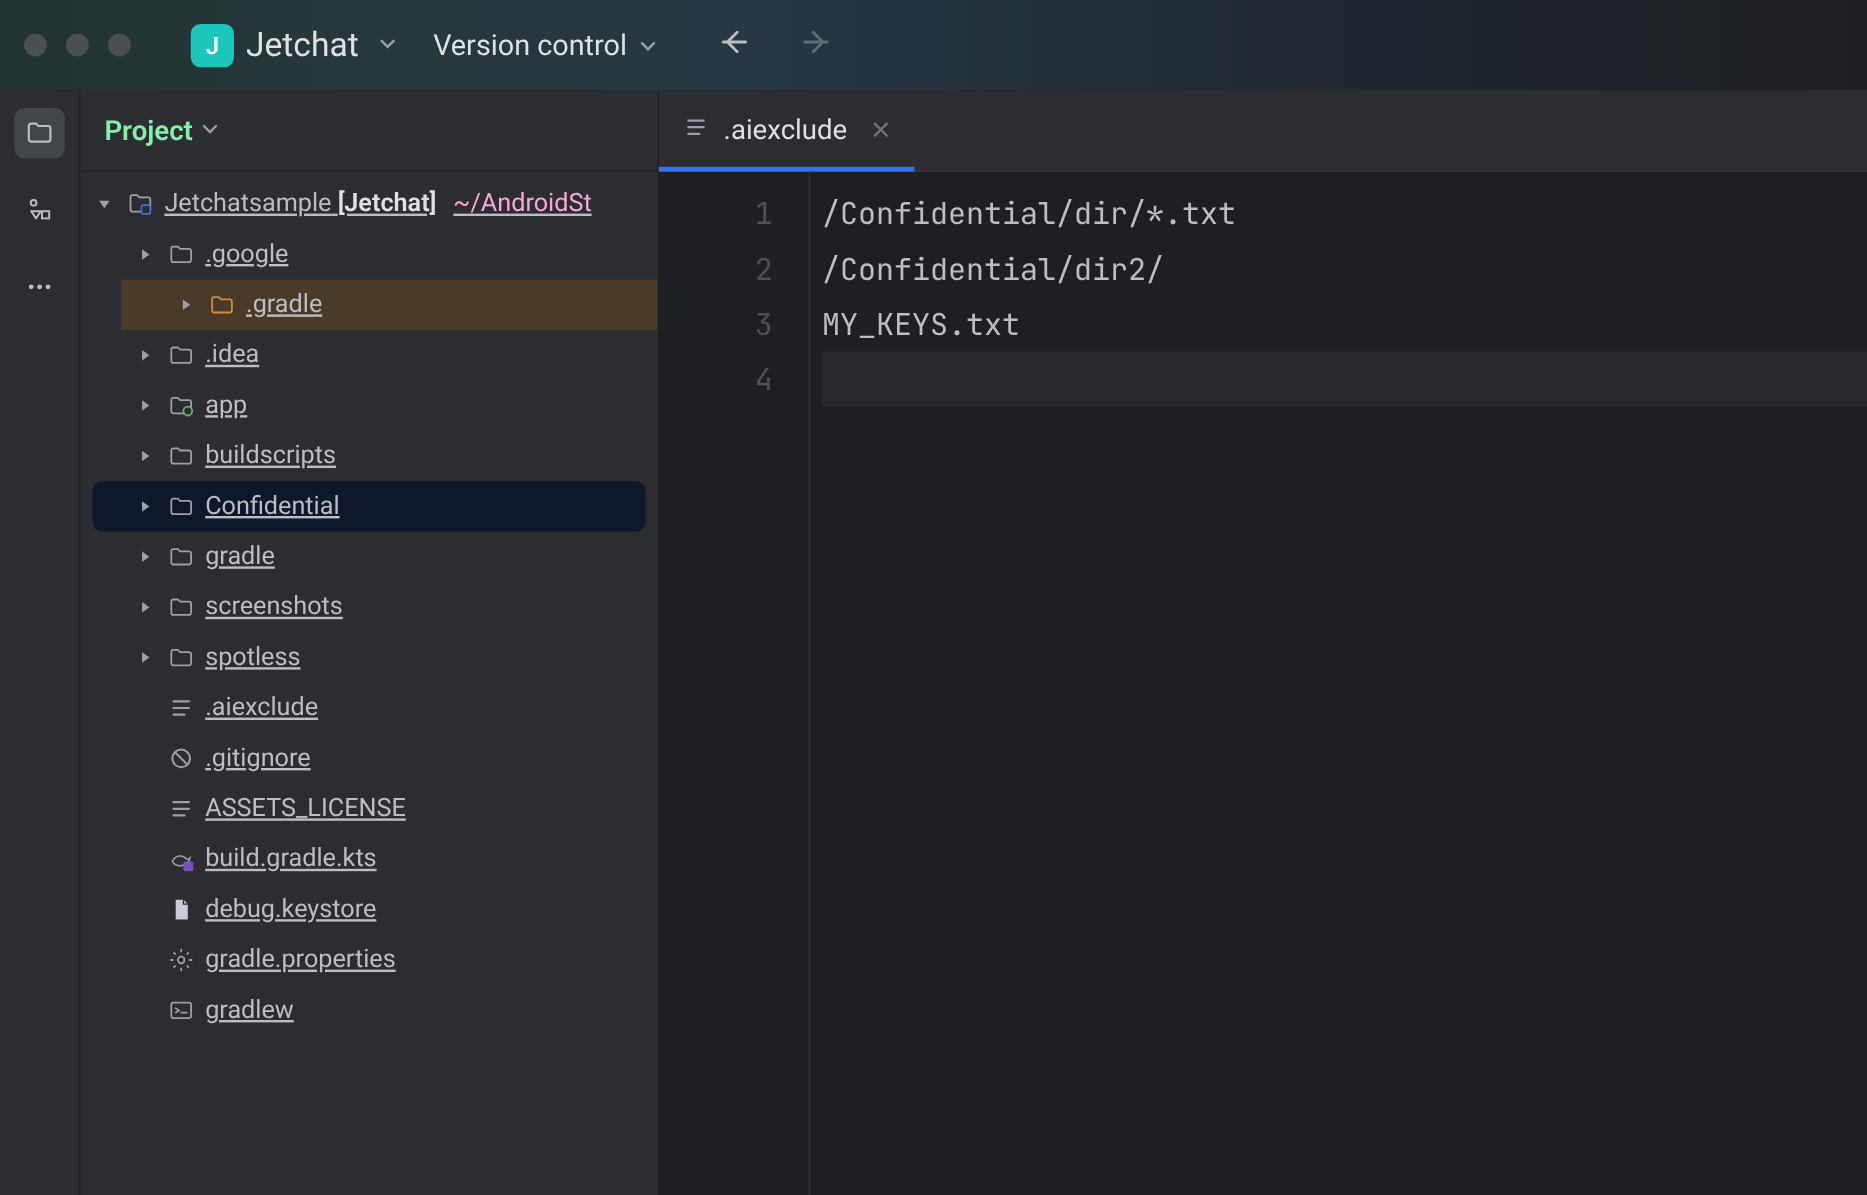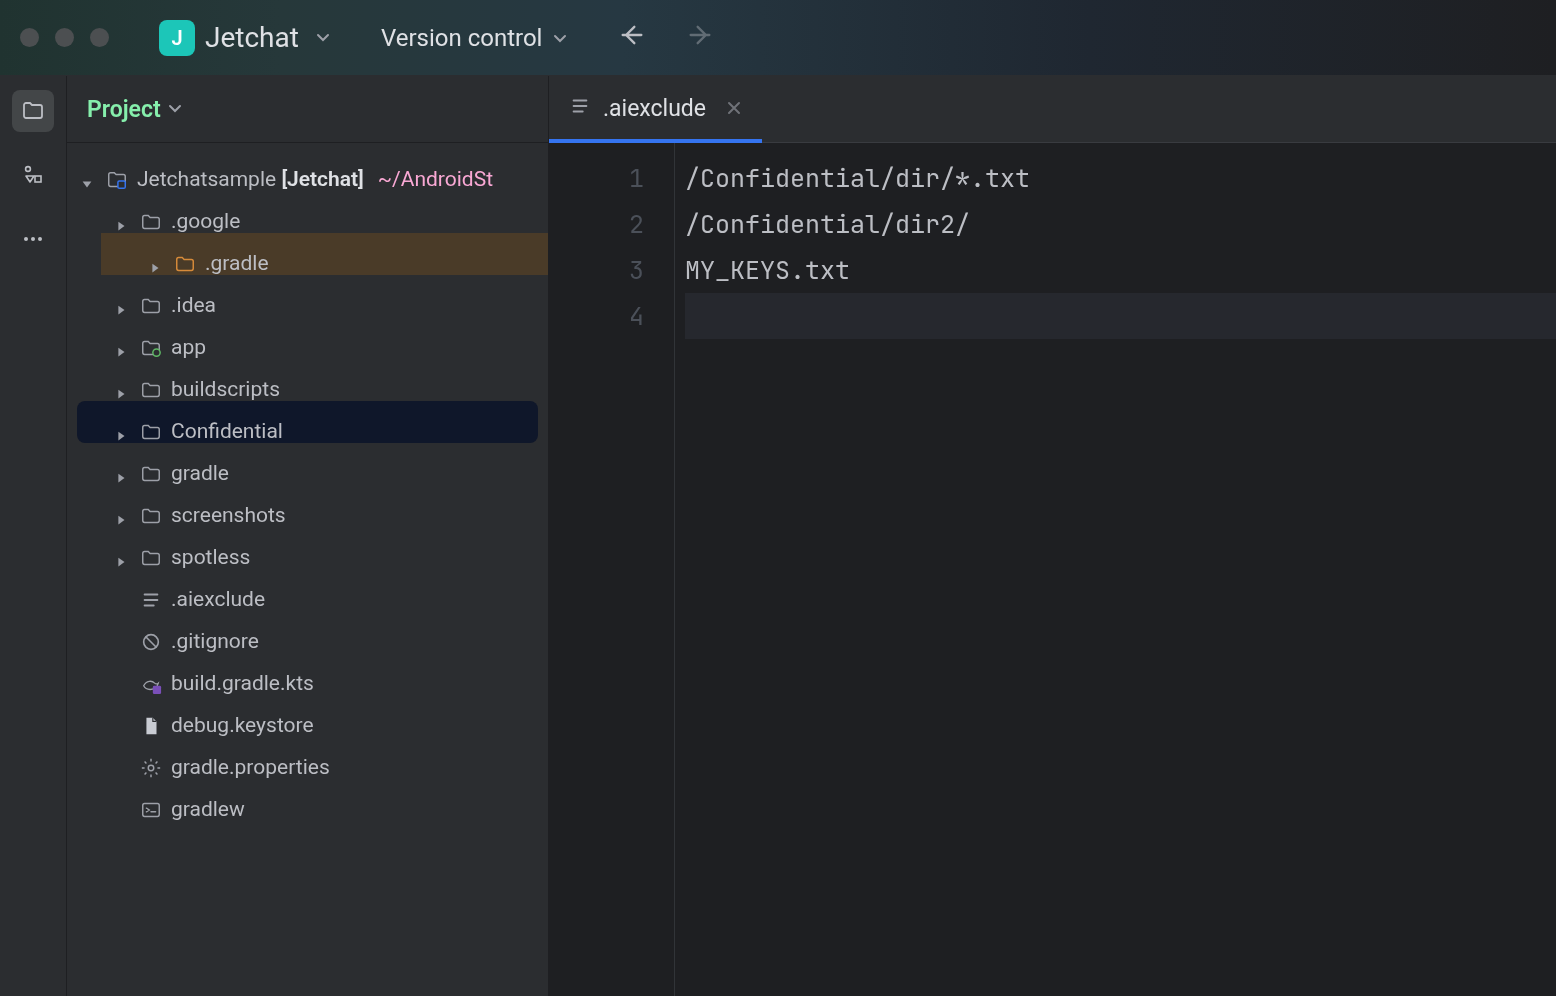--- a/index.html
+++ b/index.html
@@ -22,21 +22,21 @@
   display: flex; align-items: center; gap: 10px; cursor: pointer;
   padding: 6px 10px; border-radius: 6px;
 }
 .proj-badge {
   width: 36px; height: 36px; border-radius: 8px;
   background: #1cc6b8;
   display: flex; align-items: center; justify-content: center;
   color: #fff; font-weight: 600; font-size: 20px;
 }
 .proj-name { color: #dfe1e5; font-size: 28px; }
-.vcs { margin-left: 40px; display: flex; align-items: center; gap: 10px; cursor: pointer; font-size: 24px; color: #dfe1e5; }
+.vcs { margin-left: 20px; display: flex; align-items: center; gap: 10px; cursor: pointer; font-size: 24px; color: #dfe1e5; }
 .nav-arrows { margin-left: 50px; display: flex; gap: 40px; }
 .nav-arrows svg { cursor: pointer; }
 .nav-arrows .disabled svg { opacity: 0.4; cursor: default; }
 
 .main { display: flex; height: calc(100% - 76px); }
 
 .leftbar {
   width: 67px; background: #2b2d30;
   border-right: 1px solid #1e1f22;
   display: flex; flex-direction: column; align-items: center;
@@ -56,23 +56,24 @@
   overflow: hidden;
 }
 .panel-header {
   height: 67px; display: flex; align-items: center; padding: 0 20px;
   border-bottom: 1px solid #1e1f22;
 }
 .panel-title { color: #86efac; font-weight: 600; font-size: 23px; }
 
 .tree { flex: 1; overflow-y: auto; padding-top: 6px; }
 .tree-row {
-  height: 42px; display: flex; align-items: flex-end;
+  height: 42px; display: flex; align-items: center;
   padding-left: 10px; cursor: pointer; white-space: nowrap;
   gap: 8px;
+  text-decoration: underline;
 }
 .tree-row.vcs-dirty { background: #4a3b28; }
 .tree-row.selected { background: #0f172a; border-radius: 8px; margin: 0 10px; padding-left: 0;}
 .chev { width: 20px; display: flex; justify-content: center; }
 .chev svg { transition: transform .1s; }
 .chev.open svg { transform: rotate(90deg); }
 .ico { width: 24px; display: flex; justify-content: center; }
 .tree-label { color: #bcbec4; }
 .tree-label strong { color: #dfe1e5; font-weight: 600; }
 .tree-path { color: #f9a8d4; margin-left: 6px; }
@@ -333,20 +334,29 @@
                 <circle cx="12" cy="12" r="8" stroke="#9da0a8" stroke-width="1.8" fill="none"></circle>
                 <path d="M6 6l12 12" stroke="#9da0a8" stroke-width="1.8"></path>
               </svg>
             </span>
             <span class="tree-label">.gitignore</span>
           </div>
           <div class="tree-row" style="padding-left: 44px;">
             <span class="chev"></span>
             <span class="ico">
               <svg width="22" height="22" viewBox="0 0 24 24">
+                <path d="M5 6h14M5 12h14M5 18h10" stroke="#9da0a8" stroke-width="2" stroke-linecap="round"></path>
+              </svg>
+            </span>
+            <span class="tree-label">ASSETS_LICENSE</span>
+          </div>
+          <div class="tree-row" style="padding-left: 44px;">
+            <span class="chev"></span>
+            <span class="ico">
+              <svg width="22" height="22" viewBox="0 0 24 24">
                 <path d="M4 14c3-6 9-6 12-3 2 2 4 0 4 0-1 5-6 7-9 7-4 0-6-2-7-4z" stroke="#9da0a8" stroke-width="1.4" fill="none"></path>
                 <rect x="14" y="14" width="9" height="9" rx="1.5" fill="#7a4fb8"></rect>
               </svg>
             </span>
             <span class="tree-label">build.gradle.kts</span>
           </div>
           <div class="tree-row" style="padding-left: 44px;">
             <span class="chev"></span>
             <span class="ico">
               <svg width="22" height="22" viewBox="0 0 24 24">

